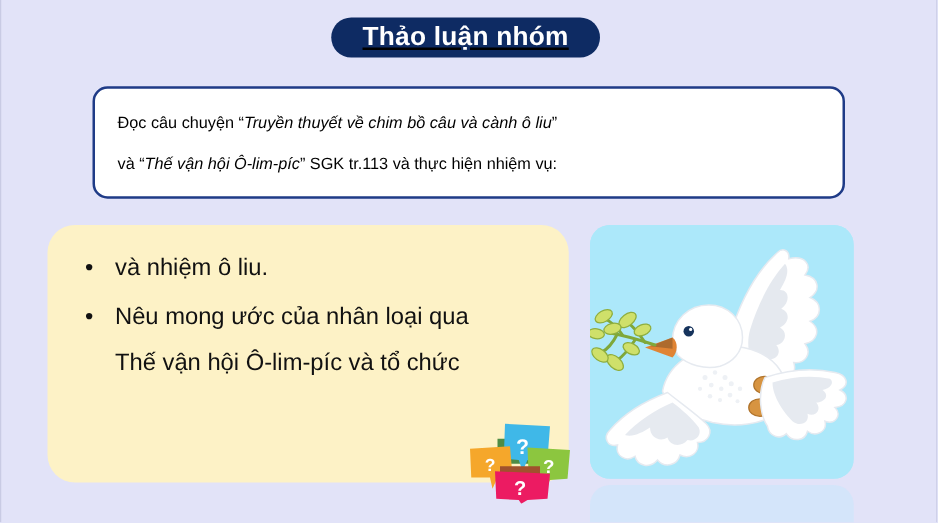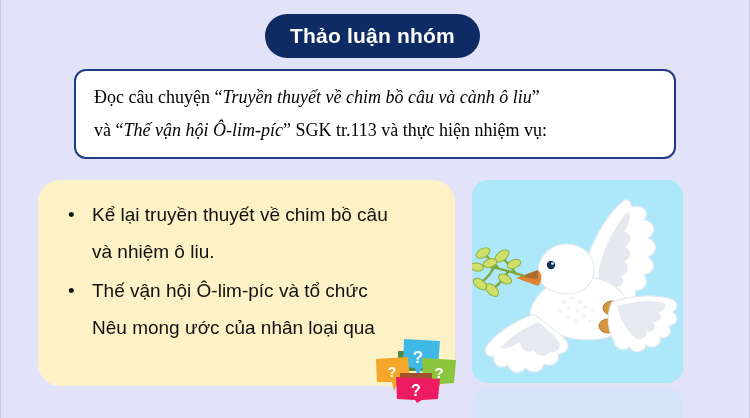--- a/index.html
+++ b/index.html
@@ -20,26 +20,27 @@
     background: #e2e3f8;
     overflow: hidden;
   }
 
   
   #title-pill {
     position: absolute;
     left: 265px;
     top: 14px;
     width: 215px;
-    height: 44px;
+    height: 32px;
     background: #0e2b63;
     border-radius: 22px;
     display: flex;
     align-items: center;
     justify-content: center;
+    text-decoration: underline;
   }
   #title-pill .title-text {
     color: #ffffff;
     font-size: 21px;
     font-weight: bold;
     letter-spacing: 0.2px;
     white-space: nowrap;
   }
 
   
@@ -52,25 +53,24 @@
     background: #ffffff;
     border: 2px solid #1f3b87;
     border-radius: 12px;
     box-sizing: border-box;
     display: flex;
     flex-direction: column;
     justify-content: center;
     padding: 0 18px;
   }
   #instruction-box .line {
-    font-size: 18px;
+    font-size: 13px;
     color: #000000;
     line-height: 33px;
     white-space: nowrap;
-    font-family: Liberation Serif, serif;
   }
   #instruction-box .line .it {
     font-style: italic;
   }
 
   
   #task-panel {
     position: absolute;
     left: 38px;
     top: 180px;
@@ -177,27 +177,26 @@
     </div>
     <div class="line">
       <span>và “</span><span class="it">Thế vận hội Ô-lim-píc</span><span>” SGK tr.113 và thực hiện nhiệm vụ:</span>
     </div>
   </div>
 
   <div id="task-panel">
     <ul id="task-list">
       <li>
         <span class="bullet">•</span>
-        <span class="txt">Kể lại truyền thuyết về chim bồ câu</span>
         <span class="txt">và nhiệm ô liu.</span>
       </li>
       <li>
         <span class="bullet">•</span>
+        <span class="txt">Nêu mong ước của nhân loại qua</span>
         <span class="txt">Thế vận hội Ô-lim-píc và tổ chức</span>
-        <span class="txt">Nêu mong ước của nhân loại qua</span>
       </li>
     </ul>
   </div>
 
   <div id="ghost-panel"></div>
 
   <div id="bubbles">
     <svg width="84" height="66" viewBox="0 0 84 66" xmlns="http://www.w3.org/2000/svg">
 
       <path d="M24 14 L50 14 L50 34 L24 34 Z" fill="#4e8c45"></path>

